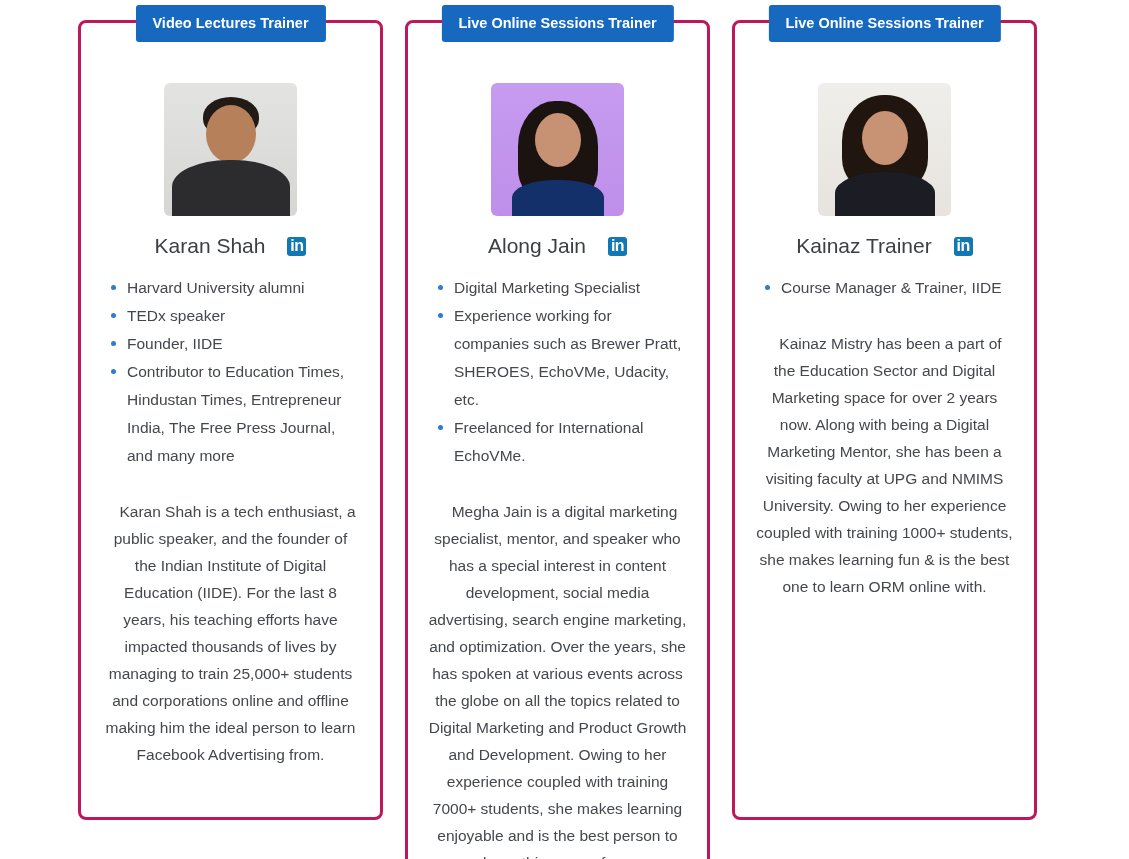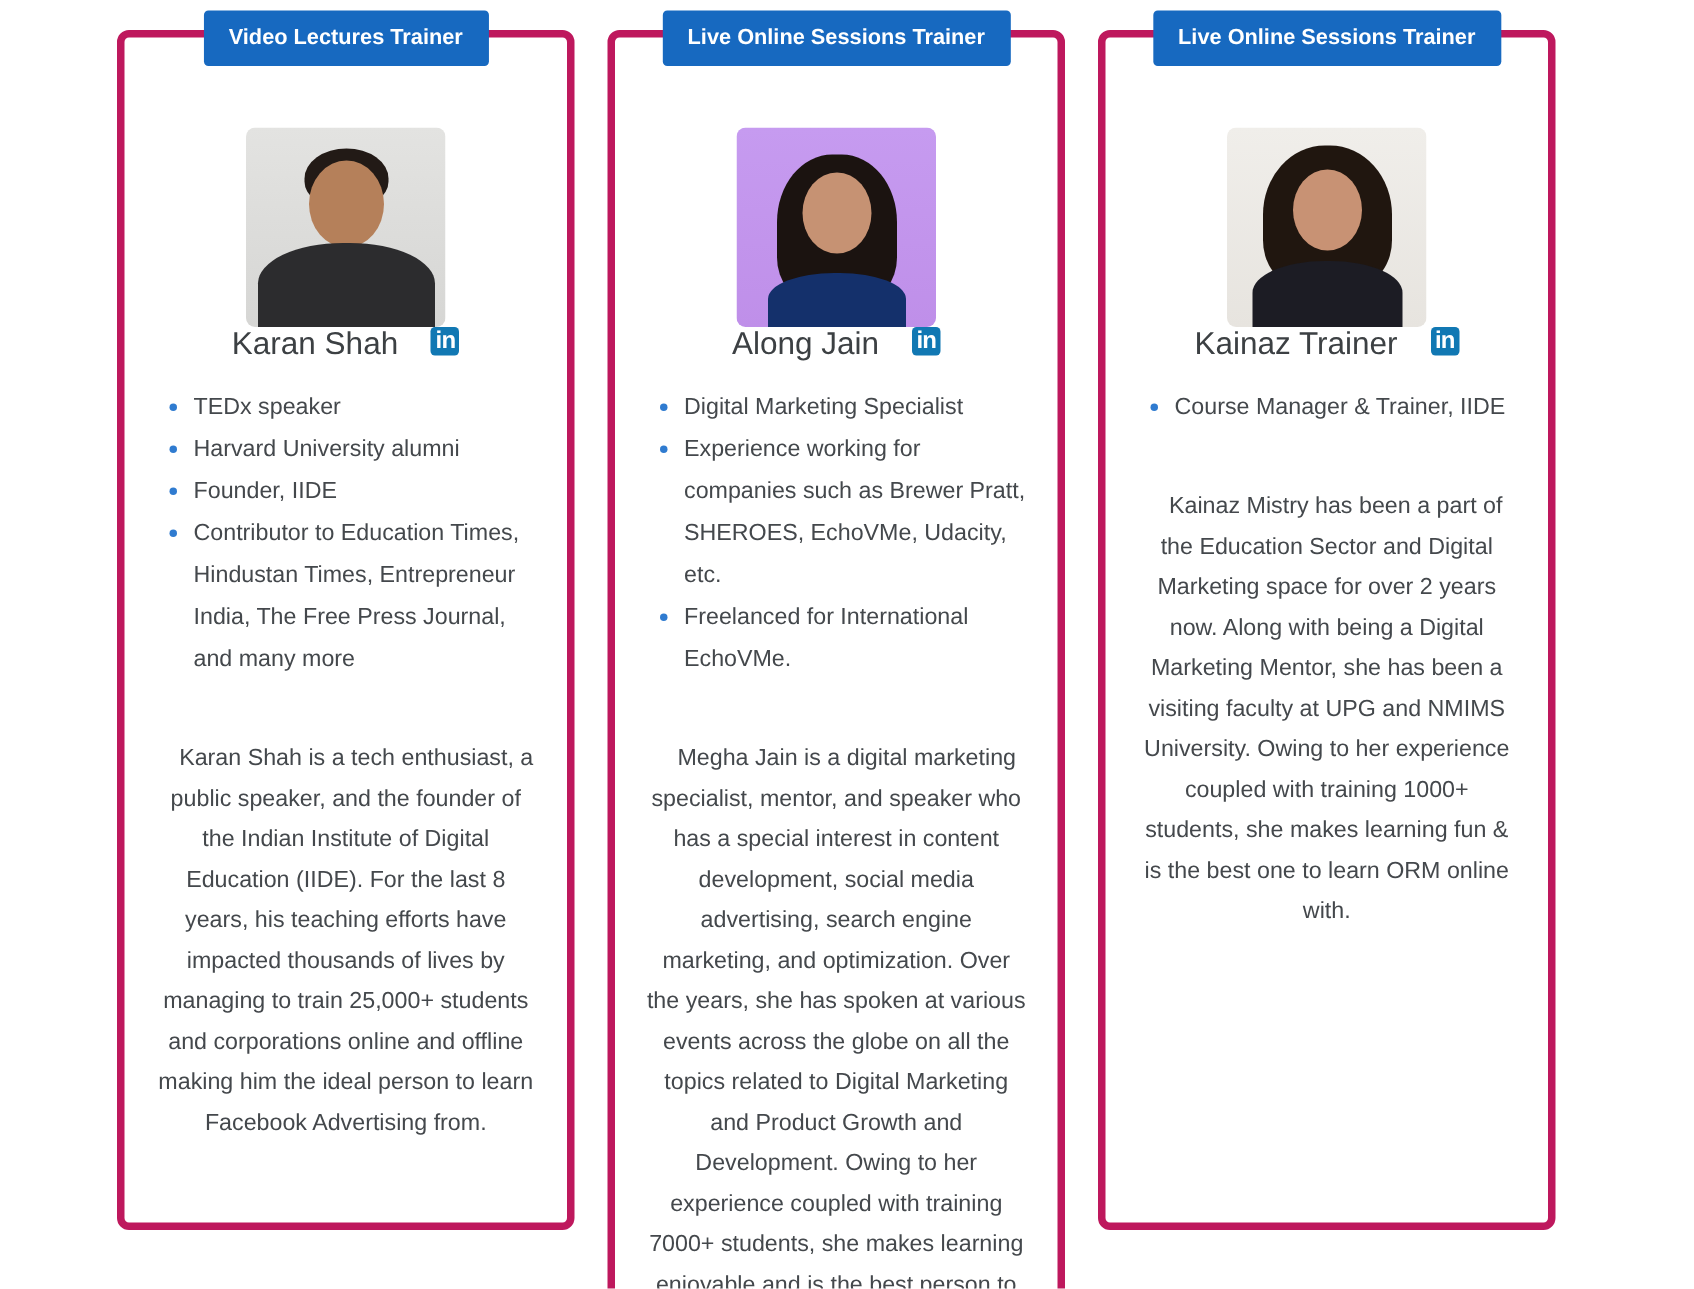--- a/index.html
+++ b/index.html
@@ -19,21 +19,21 @@
     display: flex;
     gap: 22px;
     padding: 20px 78px 0 78px;
     align-items: flex-start;
   }
 
   .trainer-card {
     position: relative;
     width: 305px;
     background: #ffffff;
-    border: 5px solid #be185d;
+    border: 3px solid #be185d;
     border-radius: 8px;
     padding: 38px 20px 24px 20px;
     min-height: 800px;
   }
 
   .badge {
     position: absolute;
     top: -18px;
     left: 50%;
     transform: translateX(-50%);
@@ -95,22 +95,24 @@
   .p2 .body { width: 92px; height: 36px; background: #14306b; }
 
   
   .p3 .bg { background: linear-gradient(#f0eeea, #e7e4df); }
   .p3 .hair { top: 12px; width: 86px; height: 96px; background: #20160f; border-radius: 48% 48% 34% 34%; }
   .p3 .head { top: 28px; width: 46px; height: 54px; background: #c89274; }
   .p3 .body { width: 100px; height: 44px; background: #1c1c24; }
 
   .name-row {
     display: flex;
+    align-items: center;
     justify-content: center;
     gap: 22px;
+    margin-top: 18px;
   }
   .name {
     font-size: 21px;
     color: #3c4043;
     font-weight: normal;
   }
   .linkedin {
     width: 19px;
     height: 19px;
     border-radius: 3px;
@@ -144,21 +146,21 @@
     position: absolute;
     left: -12px;
     top: 11px;
     width: 5px;
     height: 5px;
     border-radius: 50%;
     background: #2f7bd0;
   }
 
   .bio {
-    margin-top: 38px;
+    margin-top: 28px;
     font-size: 15.5px;
     line-height: 27px;
     color: #44484c;
     text-align: center;
     text-indent: 14px;
   }
   .card3 .bio { text-indent: 12px; }
 </style>
 </head>
 <body>
@@ -173,22 +175,22 @@
         <div class="hair"></div>
         <div class="head"></div>
         <div class="body"></div>
       </div>
     </div>
     <div class="name-row">
       <span class="name">Karan Shah</span>
       <span class="linkedin">in</span>
     </div>
     <ul class="facts">
+      <li>Harvard University alumni</li>
       <li>TEDx speaker</li>
-      <li>Harvard University alumni</li>
       <li>Founder, IIDE</li>
       <li>Contributor to Education Times, Hindustan Times, Entrepreneur India, The Free Press Journal, and many more</li>
     </ul>
     <p class="bio">Karan Shah is a tech enthusiast, a public speaker, and the founder of the Indian Institute of Digital Education (IIDE). For the last 8 years, his teaching efforts have impacted thousands of lives by managing to train 25,000+ students and corporations online and offline making him the ideal person to learn Facebook Advertising from.</p>
   </div>
 
   <div class="trainer-card card2">
     <div class="badge">Live Online Sessions Trainer</div>
     <div class="photo-wrap">
       <div class="photo p2">

